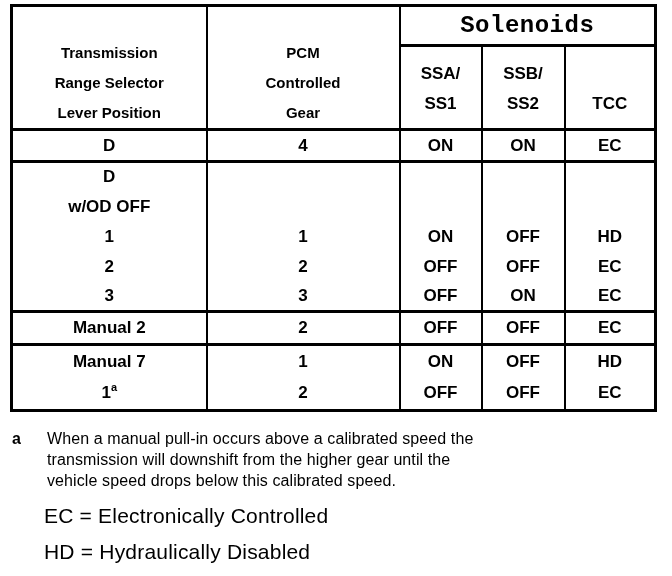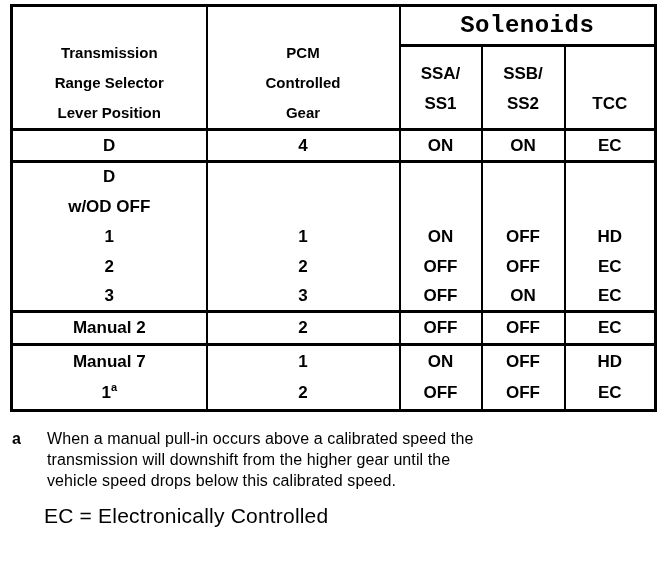--- a/index.html
+++ b/index.html
@@ -211,15 +211,16 @@
 
   <div class="footnote">
     <span class="fn-marker">a</span>
     <span class="fn-text">When a manual pull-in occurs above a calibrated speed the
 transmission will downshift from the higher gear until the
 vehicle speed drops below this calibrated speed.</span>
   </div>
 
   <div class="legend">
     <div class="legend-line">EC = Electronically Controlled</div>
+    <div class="legend-line">HD = Hydraulically Disabled</div>
   </div>
 
 </div>
 
 </body></html>

